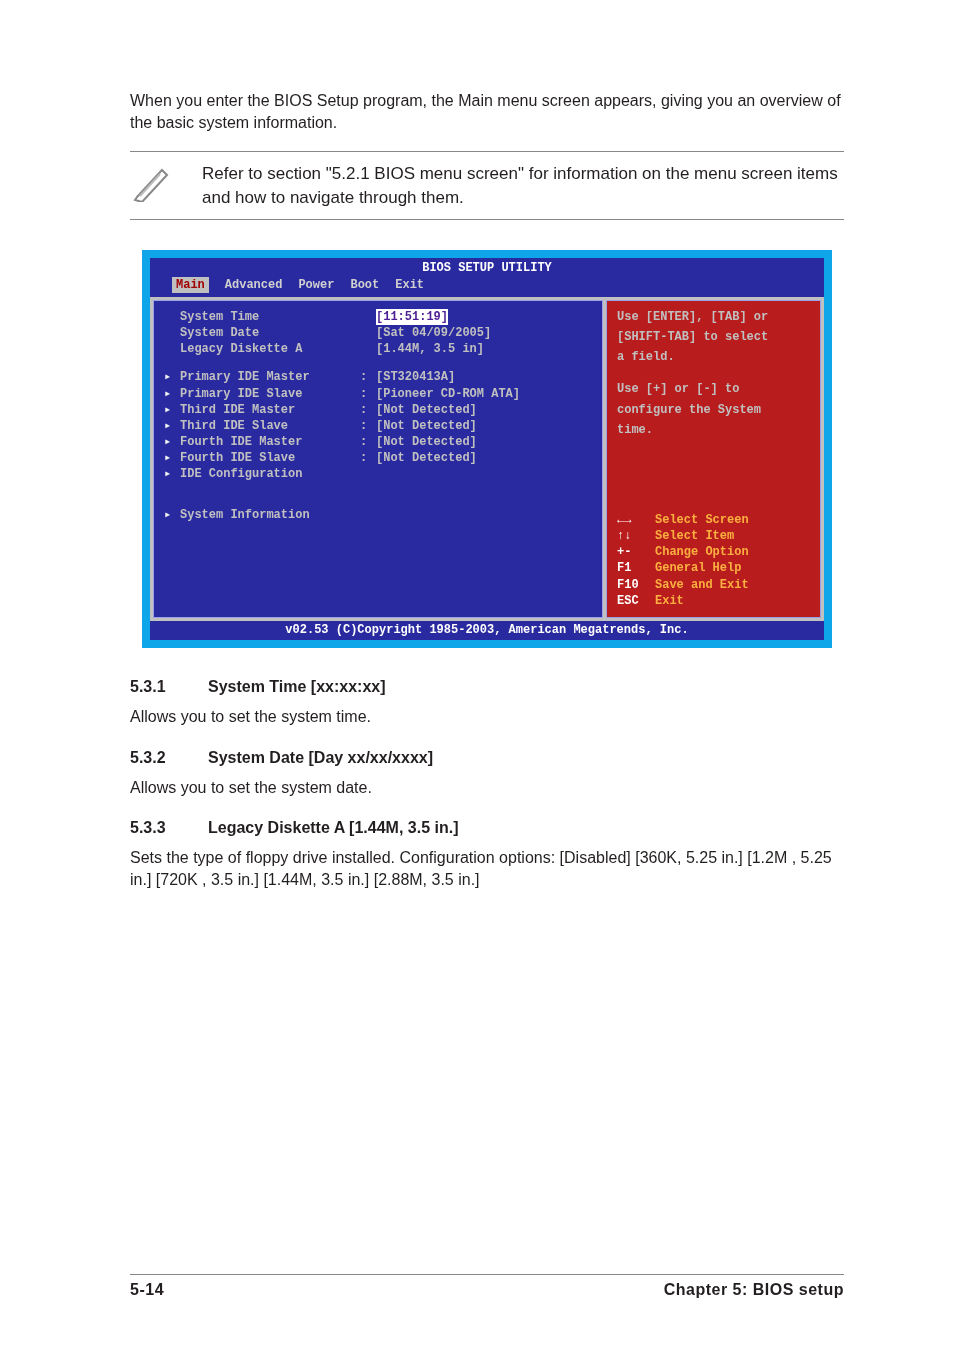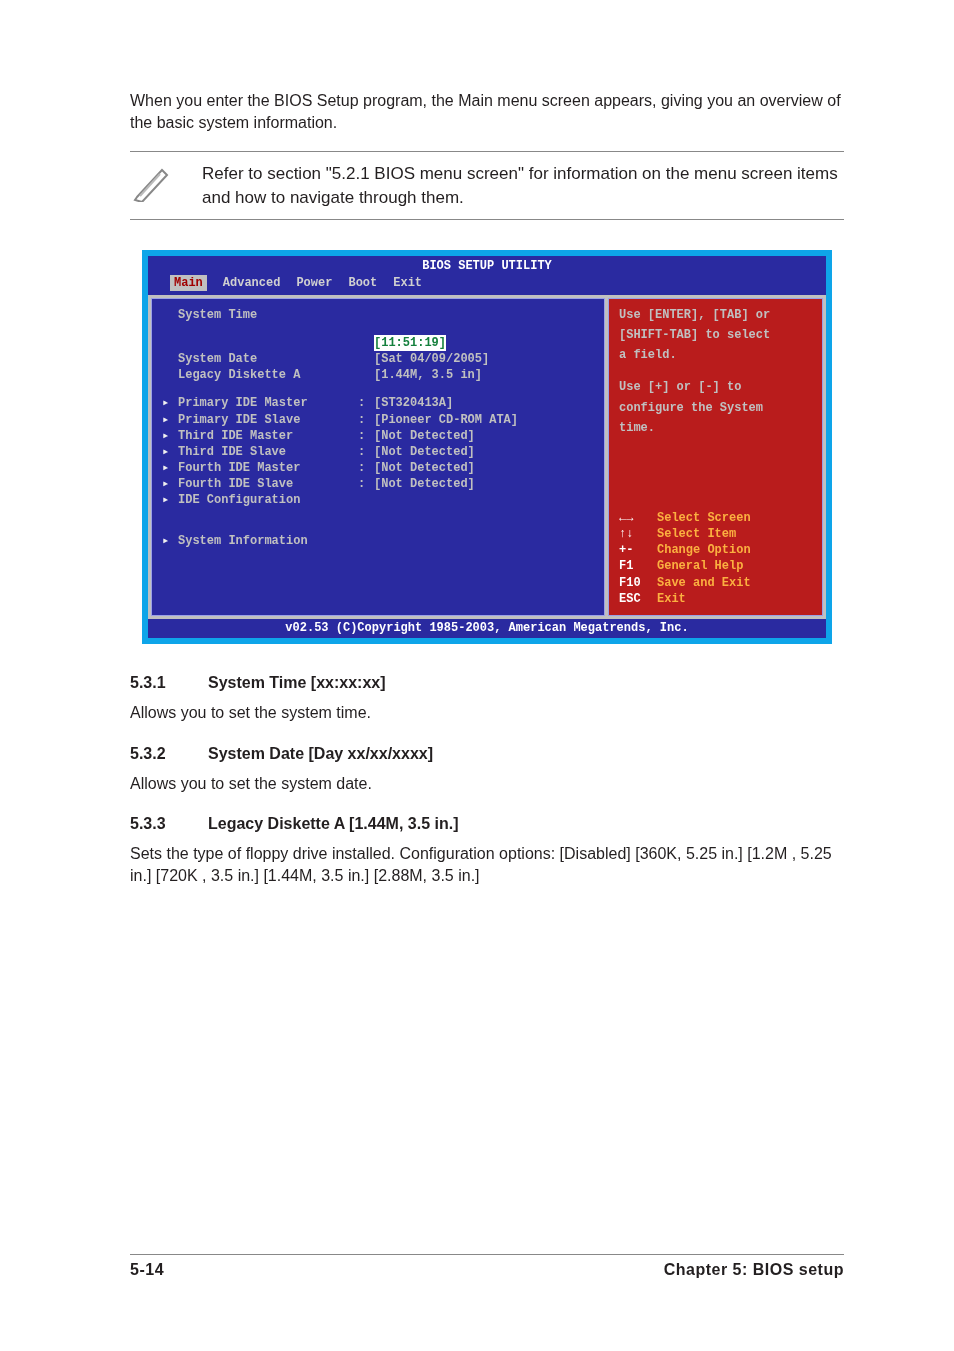--- a/index.html
+++ b/index.html
@@ -48,21 +48,21 @@
   
   .bios {
     width: 690px;
     margin: 0 auto 30px auto;
     font-family: "Courier New", monospace;
     font-size: 12px;
     line-height: 1.35;
     color: #C0C0C0;
   }
   .bios-outer {
-    border: 6px solid #0ea5e9;
+    border: 8px solid #0ea5e9;
     background: #2a2aa0;
   }
   .bios-title {
     text-align: center;
     color: #ffffff;
     font-weight: bold;
     padding: 2px 0 0 0;
   }
   .bios-menu {
     display: flex;
@@ -98,21 +98,21 @@
     padding: 8px 8px 8px 10px;
     color: #C0C0C0;
     font-weight: bold;
   }
   .bios-row { display: flex; }
   .bios-arrow { width: 16px; color: #f0f0f0; }
   .bios-label { width: 180px; white-space: pre; }
   .bios-colon { width: 16px; text-align: left; }
   .bios-val { flex: 1; white-space: pre; }
   .bios-gap { height: 12px; }
-  .bios-sel { background: #ffffff; color: #15803d; display: inline-block; margin-top: 28px; }
+  .bios-sel { background: #ffffff; color: #4c1d95; display: inline-block; }
   .bios-help-row { display: flex; }
   .bios-key { width: 38px; color: #ffffff; white-space: pre; }
   .bios-act { flex: 1; color: #fbb040; white-space: pre; }
   .bios-right .help1 { color: #C0C0C0; margin-bottom: 4px; }
   .bios-footer {
     text-align: center;
     color: #ffffff;
     background: #2a2aa0;
     padding: 1px 0 2px 0;
     font-weight: bold;
@@ -120,21 +120,21 @@
 
   h2 {
     font-size: 16px;
     font-weight: bold;
     margin: 20px 0 10px 0;
   }
   h2 .num2 { display: inline-block; width: 78px; }
 
   .page-footer {
     position: absolute;
-    bottom: 72px;
+    bottom: 52px;
     left: 130px;
     right: 110px;
     border-top: 1px solid #888;
     padding-top: 6px;
     display: flex;
     justify-content: space-between;
     font-weight: bold;
     font-size: 16px;
     letter-spacing: 0.5px;
   }

